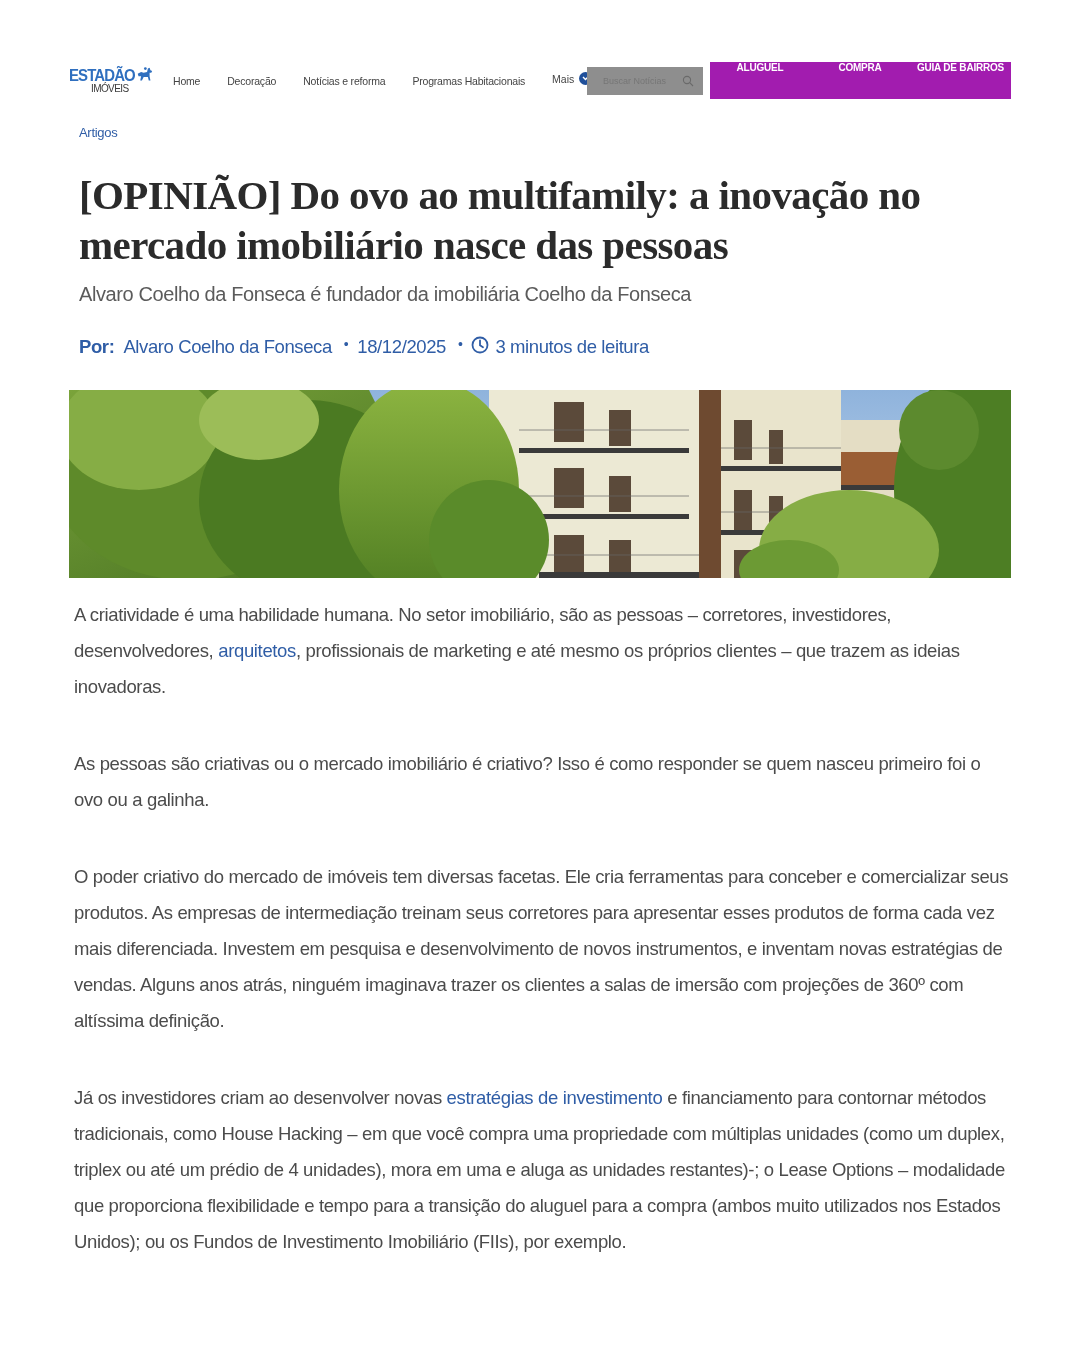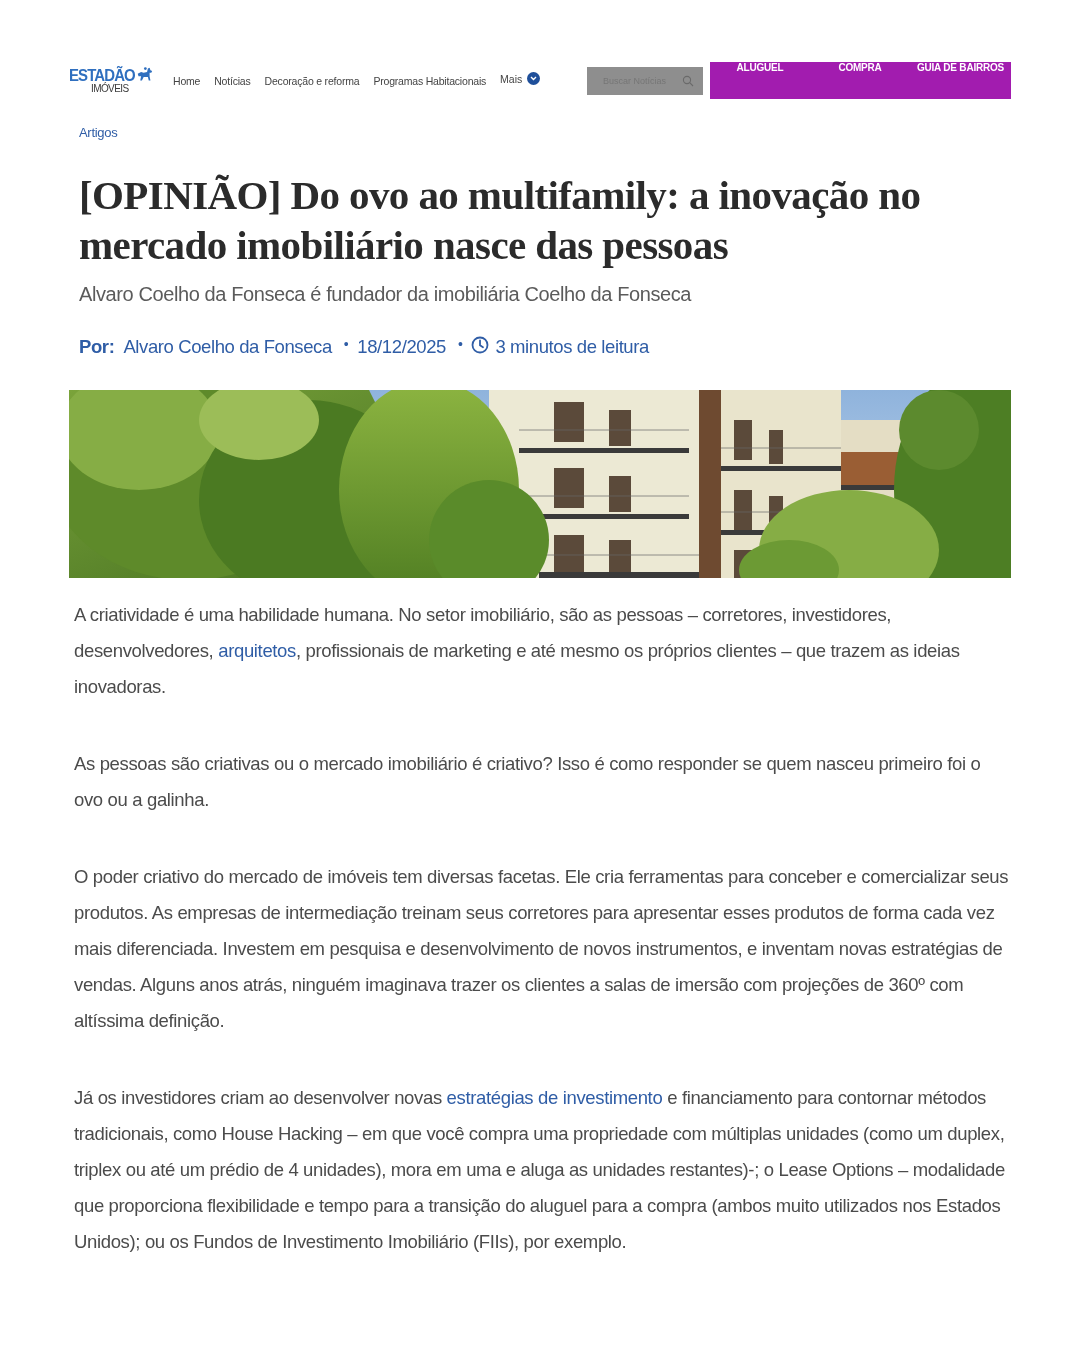--- a/index.html
+++ b/index.html
@@ -5,21 +5,21 @@
     * { box-sizing: border-box; margin: 0; padding: 0; }
     html, body { width: 1080px; height: 1350px; background: #ffffff; overflow: hidden; }
     body { font-family: "Liberation Sans", "DejaVu Sans", sans-serif; color: #4a4a4a; position: relative; }
 
     
     .header { position: absolute; top: 62px; left: 69px; width: 942px; height: 37px; display: flex; align-items: center; }
     .logo { width: 86px; height: 36px; position: relative; display: block; }
     .logo-main { position: absolute; left: 0; top: 3px; font-family: "Liberation Sans", sans-serif; font-weight: bold; font-size: 17px; letter-spacing: -1px; color: #2f6fbf; transform: scaleX(0.88); transform-origin: left center; }
     .logo-horse { position: absolute; left: 67px; top: 3px; width: 17px; height: 17px; }
     .logo-sub { position: absolute; left: 22px; top: 20px; font-size: 10px; color: #3a3a3a; letter-spacing: -0.6px; }
-    .nav { display: flex; align-items: center; margin-left: 18px; gap: 0; }
+    .nav { display: flex; align-items: center; margin-left: 18px; gap: 13px; }
     .nav-item { font-size: 10.5px; color: #444; margin-right: 14px; letter-spacing: -0.2px; cursor: pointer; }
     .nav-more { display: flex; align-items: center; gap: 5px; font-size: 10.5px; color: #444; margin-top: -4px; cursor: pointer; }
     .nav-more-badge { width: 13px; height: 13px; border-radius: 50%; background: #1f4f9a; display: flex; align-items: center; justify-content: center; }
     .search-box { position: absolute; left: 518px; top: 5px; width: 116px; height: 28px; background: #8e8e8e; display: flex; align-items: center; padding-left: 16px; }
     .search-input { background: transparent; border: none; outline: none; font-size: 9px; color: #6f6f6f; width: 80px; font-family: "Liberation Sans", sans-serif; }
     .search-input::placeholder { color: #767676; }
     .search-icon { position: absolute; right: 9px; top: 8px; width: 12px; height: 12px; }
     .cta-bar { position: absolute; left: 641px; top: 0; width: 301px; height: 37px; background: #a21caf; display: flex; align-items: flex-start; }
     .cta-item { color: #ffffff; font-weight: bold; font-size: 10px; letter-spacing: -0.2px; cursor: pointer; text-align: center; }
     .cta-aluguel { width: 100px; }
@@ -52,22 +52,22 @@
     <span class="logo-main">ESTADÃO</span>
     <svg class="logo-horse" viewBox="0 0 20 20">
       <path d="M2 9 L6 7 L9 8 L13 7 L14 3 L16 2 L17 5 L19 6 L18 8 L16 8 L16 12 L17 17 L15 17 L14 13 L9 13 L7 17 L5 17 L6 12 L3 12 Z" fill="#2f6fbf"></path>
       <circle cx="11" cy="3" r="1.6" fill="#2f6fbf"></circle>
     </svg>
     <span class="logo-sub">IMÓVEIS</span>
   </a>
 
   <nav class="nav">
     <a class="nav-item">Home</a>
-    <a class="nav-item">Notícias</a>
-    <a class="nav-item">Decoração e reforma</a>
+    <a class="nav-item">Decoração</a>
+    <a class="nav-item">Notícias e reforma</a>
     <a class="nav-item">Programas Habitacionais</a>
     <div class="nav-more">
       <span>Mais</span>
       <span class="nav-more-badge">
         <svg width="7" height="5" viewBox="0 0 7 5">
             <path d="M1 1 L3.5 3.5 L6 1" stroke="#fff" stroke-width="1.4" fill="none"></path>
           </svg>
       </span>
     </div>
   </nav>

